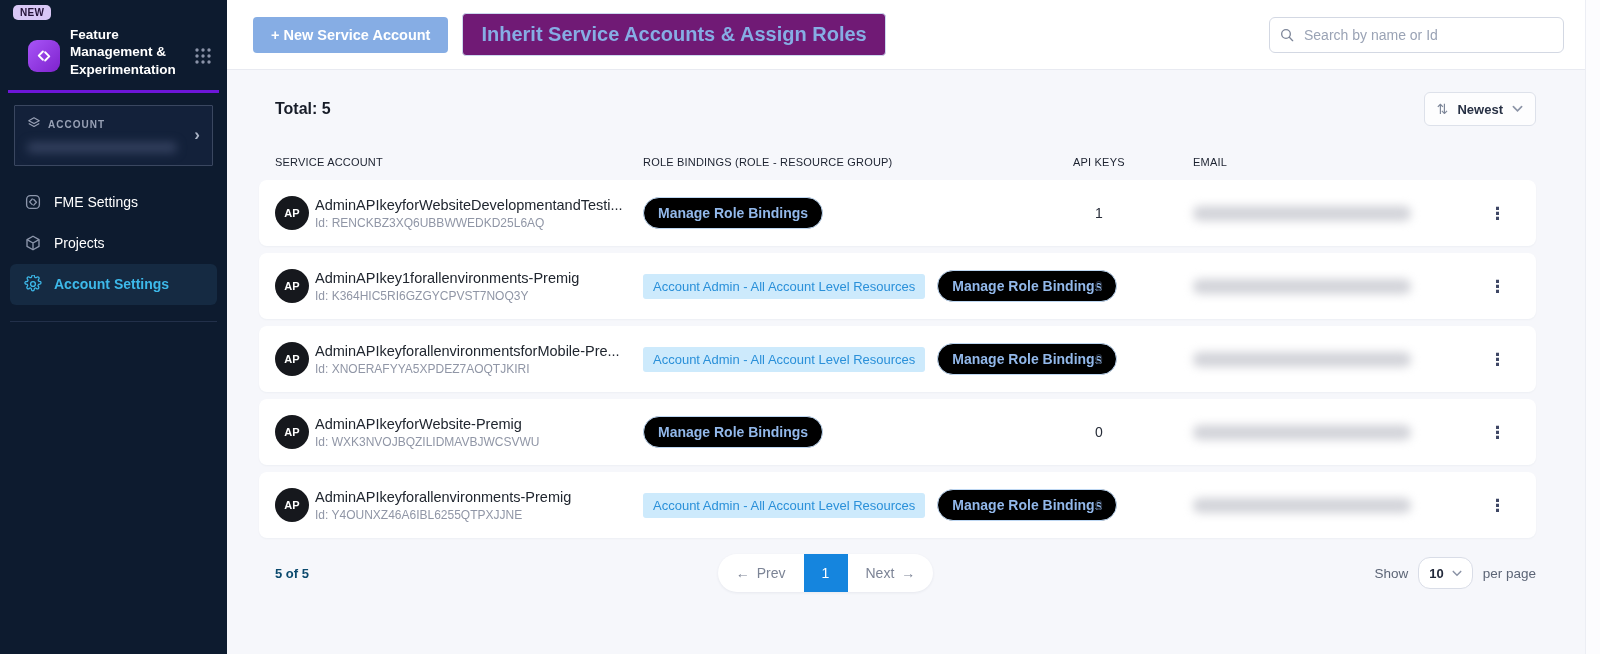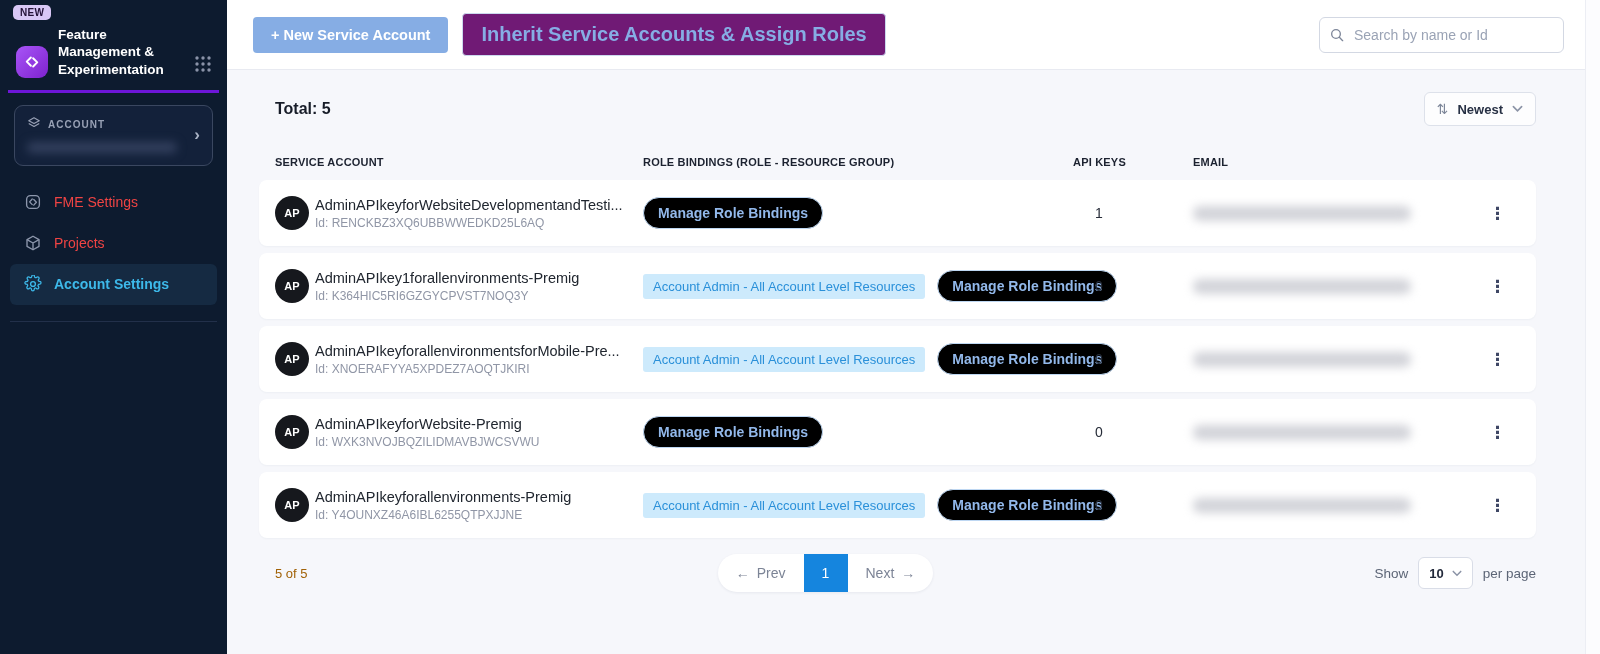--- a/index.html
+++ b/index.html
@@ -1,82 +1,82 @@
 <!DOCTYPE html>
 <html><head>
 <meta charset="utf-8">
 <style>
   * { margin:0; padding:0; box-sizing:border-box; }
   html,body { width:1600px; height:654px; overflow:hidden; font-family:"Liberation Sans","DejaVu Sans",sans-serif; background:#f6f7fb; }
   .app { display:flex; width:1600px; height:654px; }
 
   
   .sidebar { width:227px; height:100%; background:#0d1b2f; flex-shrink:0; position:relative; }
-  .sb-header { position:relative; padding:18px 14px 0 16px; display:flex; align-items:flex-end; }
+  .sb-header { position:relative; padding:18px 14px 0 28px; display:flex; align-items:center; }
   .new-badge { position:absolute; top:5px; left:13px; background:#d8c7f6; color:#231238; font-size:10px; font-weight:bold; padding:2px 7px; border-radius:5px; letter-spacing:.3px; }
   .logo-tile { width:32px; height:32px; margin-top:16px; border-radius:9px; background:linear-gradient(135deg,#a855f7 0%,#7e22ce 100%); display:flex; align-items:center; justify-content:center; flex-shrink:0; }
   .sb-title { color:#ffffff; font-size:13.5px; font-weight:bold; line-height:1.28; margin:8px 8px 0 10px; flex:1; }
   .grid-icon { margin-top:20px; flex-shrink:0; }
   .purple-rule { height:3px; background:#6d16d8; margin:12px 8px 0 8px; }
-  .account-card { margin:12px 14px 0 14px; border:1px solid #3a4760; border-radius:9px; padding:10px 12px 12px 12px; position:relative; background:#13213a; }
+  .account-card { margin:12px 14px 0 14px; border:1px solid #3a4760; border-radius:1px; padding:10px 12px 12px 12px; position:relative; background:#13213a; }
   .account-row { display:flex; align-items:center; gap:7px; }
   .account-label { color:#98a1b5; font-size:10px; font-weight:bold; letter-spacing:1px; }
   .account-name-blur { margin-top:8px; width:150px; height:11px; border-radius:5px; background:#33405e; filter:blur(5px); }
   .account-chevron { position:absolute; right:12px; top:50%; transform:translateY(-50%); color:#aab3c5; font-size:17px; font-weight:bold; }
   .nav { margin:16px 10px 0 10px; padding-bottom:16px; border-bottom:1px solid #22304a; }
-  .nav-item { display:flex; align-items:center; gap:12px; height:41px; padding:0 14px; border-radius:6px; color:#ef4444; font-size:14px; cursor:pointer; }
+  .nav-item { display:flex; align-items:center; gap:12px; height:41px; padding:0 14px; border-radius:6px; color:#ffffff; font-size:14px; cursor:pointer; }
   .nav-item .nicon { width:18px; display:flex; justify-content:center; color:#8d97ac; }
   .nav-item.active { background:#152a42; color:#3db9ea; font-weight:bold; }
   .nav-item.active .nicon { color:#3db9ea; }
 
   
   .main { flex:1; position:relative; display:flex; flex-direction:column; }
   .scroll-track { position:absolute; right:0; top:0; bottom:0; width:15px; background:#fcfcfe; border-left:1px solid #eceef4; z-index:5; }
   .topbar { height:70px; background:#ffffff; border-bottom:1px solid #e8eaf1; display:flex; align-items:center; padding:0 36px 0 26px; gap:14px; }
   .btn-primary { background:#86ade4; color:#ffffff; font-size:14.5px; font-weight:bold; border:none; border-radius:4px; padding:10px 18px; cursor:pointer; font-family:inherit; }
   .btn-outline { background:#701a75; color:#86ade4; font-size:20px; font-weight:bold; border:1px solid #ccd9ee; border-radius:4px; padding:9px 18px; cursor:pointer; font-family:inherit; }
   .spacer { flex:1; }
-  .search-wrap { position:relative; width:245px; }
+  .search-wrap { position:relative; width:295px; }
   .search-wrap svg { position:absolute; left:10px; top:50%; transform:translateY(-50%); }
   .search-input { width:100%; height:36px; border:1px solid #d3d8e3; border-radius:6px; padding:0 10px 0 34px; font-size:14px; color:#3a4252; font-family:inherit; background:#fff; }
   .search-input::placeholder { color:#9aa3b5; }
 
   .content { flex:1; padding:22px 64px 0 32px; }
   .toolbar { display:flex; align-items:center; }
   .total { font-size:16px; font-weight:bold; color:#171c28; padding-left:16px; }
   .sort-box { margin-left:auto; background:#fdfdfe; border:1px solid #dde1ea; border-radius:6px; height:34px; display:flex; align-items:center; gap:9px; padding:0 12px; cursor:pointer; }
   .sort-glyph { color:#7d8699; font-size:14px; }
   .sort-label { font-size:13px; font-weight:bold; color:#273044; }
   .sort-chevron { color:#8b93a6; font-size:11px; }
 
   .grid-cols { display:grid; grid-template-columns:384px 430px 120px 250px 1fr; align-items:center; }
-  .thead { margin-top:30px; margin-bottom:12px; font-size:11px; font-weight:bold; color:#1c2230; letter-spacing:.2px; }
+  .thead { margin-top:30px; margin-bottom:12px; font-size:11px; font-weight:normal; color:#1c2230; letter-spacing:.2px; }
   .thead .c1 { padding-left:16px; }
 
   .row-card { background:#ffffff; border-radius:8px; height:66px; margin-bottom:7px; box-shadow:0 1px 2px rgba(30,40,70,.04); }
   .cell-sa { display:flex; align-items:center; gap:6px; padding-left:16px; overflow:hidden; }
   .avatar { width:34px; height:34px; border-radius:50%; background:#16181d; color:#ffffff; font-size:11px; font-weight:bold; display:flex; align-items:center; justify-content:center; flex-shrink:0; }
   .sa-name { font-size:14.5px; color:#20262f; white-space:nowrap; }
   .sa-id { font-size:12px; color:#9096a6; margin-top:3px; white-space:nowrap; }
   .cell-rb { display:flex; align-items:center; }
   .rb-badge { background:#cdeafc; color:#2a90d9; font-size:13px; padding:5px 10px; border-radius:3px; white-space:nowrap; }
   .rb-badge + .manage-btn { margin-left:12px; }
   .manage-btn { background:#000000; color:#92b8ea; font-size:14px; font-weight:bold; border:1px solid #bed7f2; border-radius:16px; padding:7px 14px; cursor:pointer; white-space:nowrap; font-family:inherit; }
   .cell-keys { font-size:14px; color:#262c38; padding-left:22px; }
   .email-blur { width:218px; height:15px; border-radius:7px; background:#d2d3d9; filter:blur(5px); }
   .cell-menu { display:flex; justify-content:flex-end; padding-right:30px; }
   .kebab { background:none; border:none; color:#3f4765; font-size:17px; font-weight:bold; cursor:pointer; line-height:1; letter-spacing:0; font-family:"DejaVu Sans",sans-serif; }
 
   .pagination { margin-top:16px; display:grid; grid-template-columns:1fr auto 1fr; align-items:center; }
-  .count-label { font-size:13px; font-weight:normal; color:#a16207; padding-left:16px; }
+  .count-label { font-size:13px; font-weight:bold; color:#0c4a6e; padding-left:16px; }
   .pager-pill { justify-self:center; transform:translateX(-72px); background:#ffffff; border-radius:999px; display:flex; align-items:center; overflow:hidden; box-shadow:0 1px 3px rgba(30,40,70,.07); }
   .pg-btn { background:none; border:none; color:#7c8496; font-size:14px; padding:10px 18px; cursor:pointer; display:flex; align-items:center; gap:7px; font-family:inherit; }
   .pg-page { background:#1585de; color:#ffffff; font-size:14px; border:none; width:44px; height:38px; cursor:pointer; font-family:inherit; }
   .show-controls { justify-self:end; display:flex; align-items:center; gap:10px; color:#5c6576; font-size:13.5px; }
-  .pp-select { background:#fff; border:1px solid #d9dde7; border-radius:6px; height:32px; display:flex; align-items:center; gap:8px; padding:0 10px; cursor:pointer; }
+  .pp-select { background:#fff; border:1px solid #d9dde7; border-radius:12px; height:32px; display:flex; align-items:center; gap:8px; padding:0 10px; cursor:pointer; }
   .pp-value { font-size:13px; font-weight:bold; color:#22293a; }
   .pp-chevron { color:#8b93a6; font-size:10px; }
 </style>
 </head>
 <body>
 
 <div class="app">
 
   <aside class="sidebar">
     <div class="sb-header">

